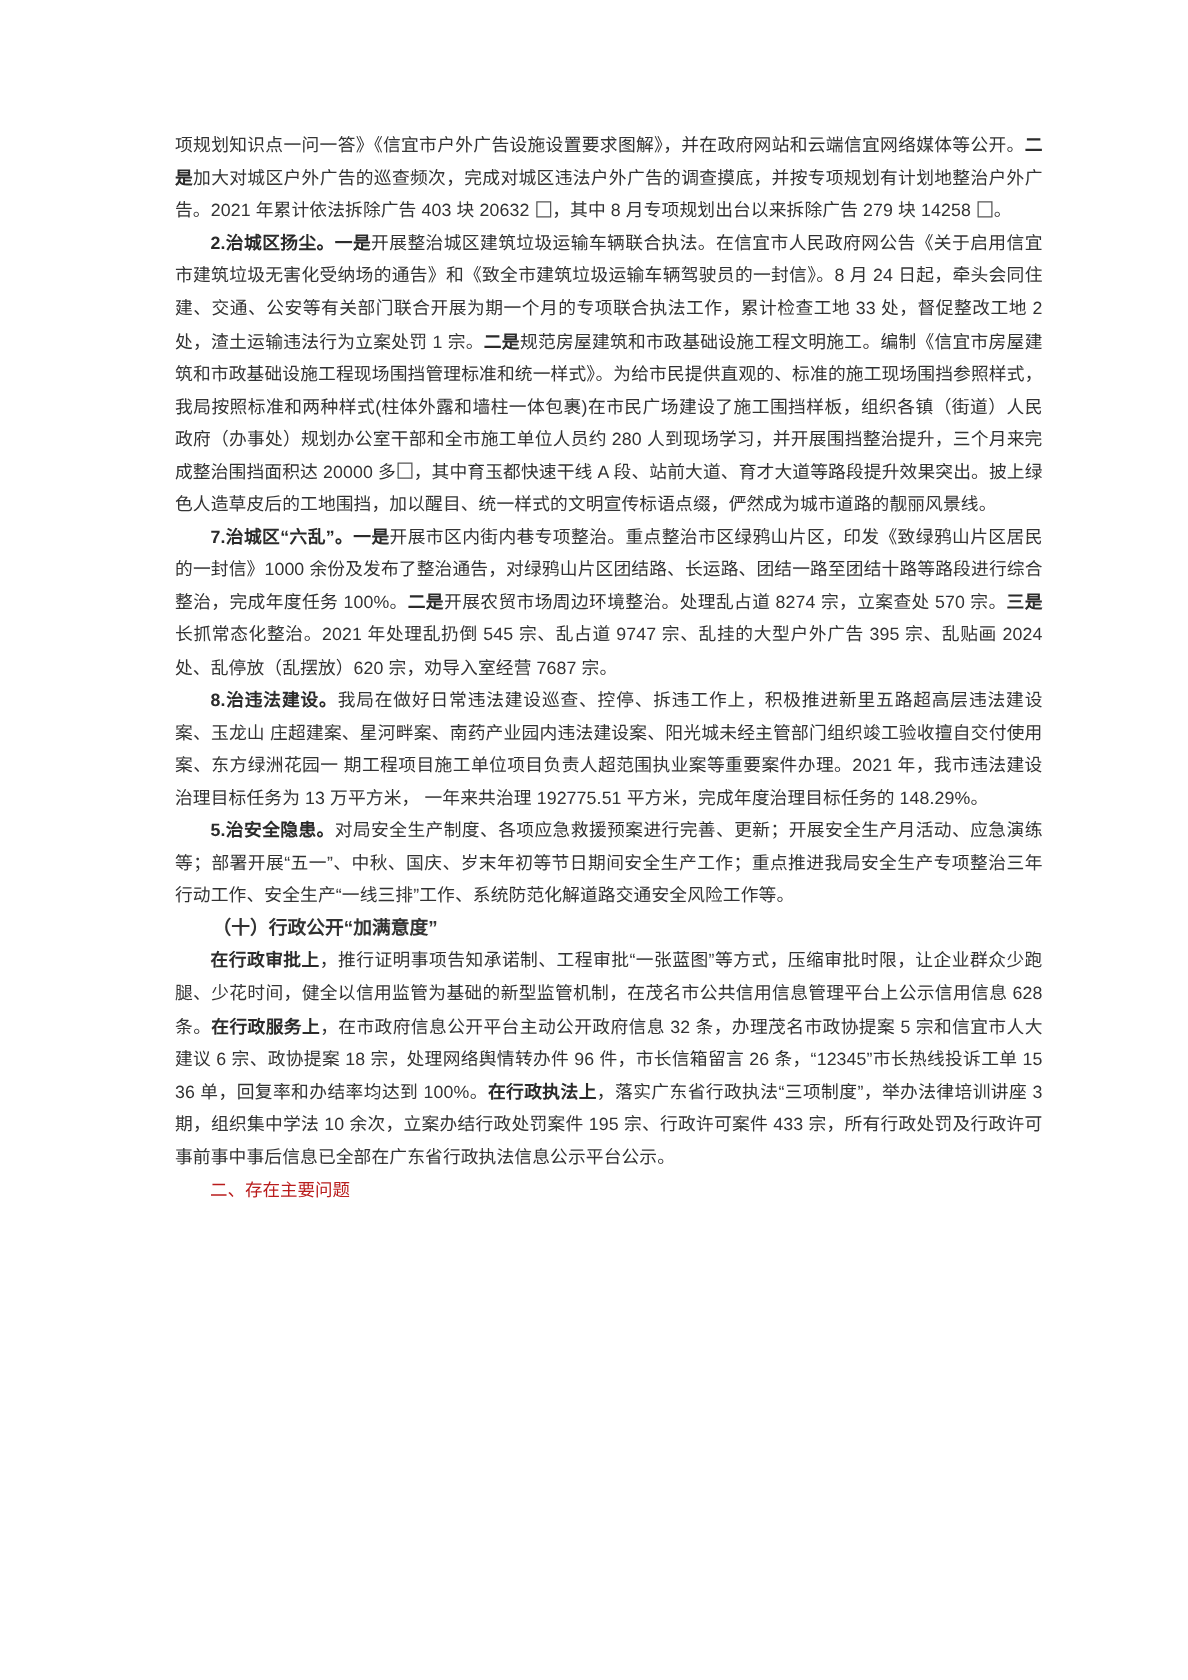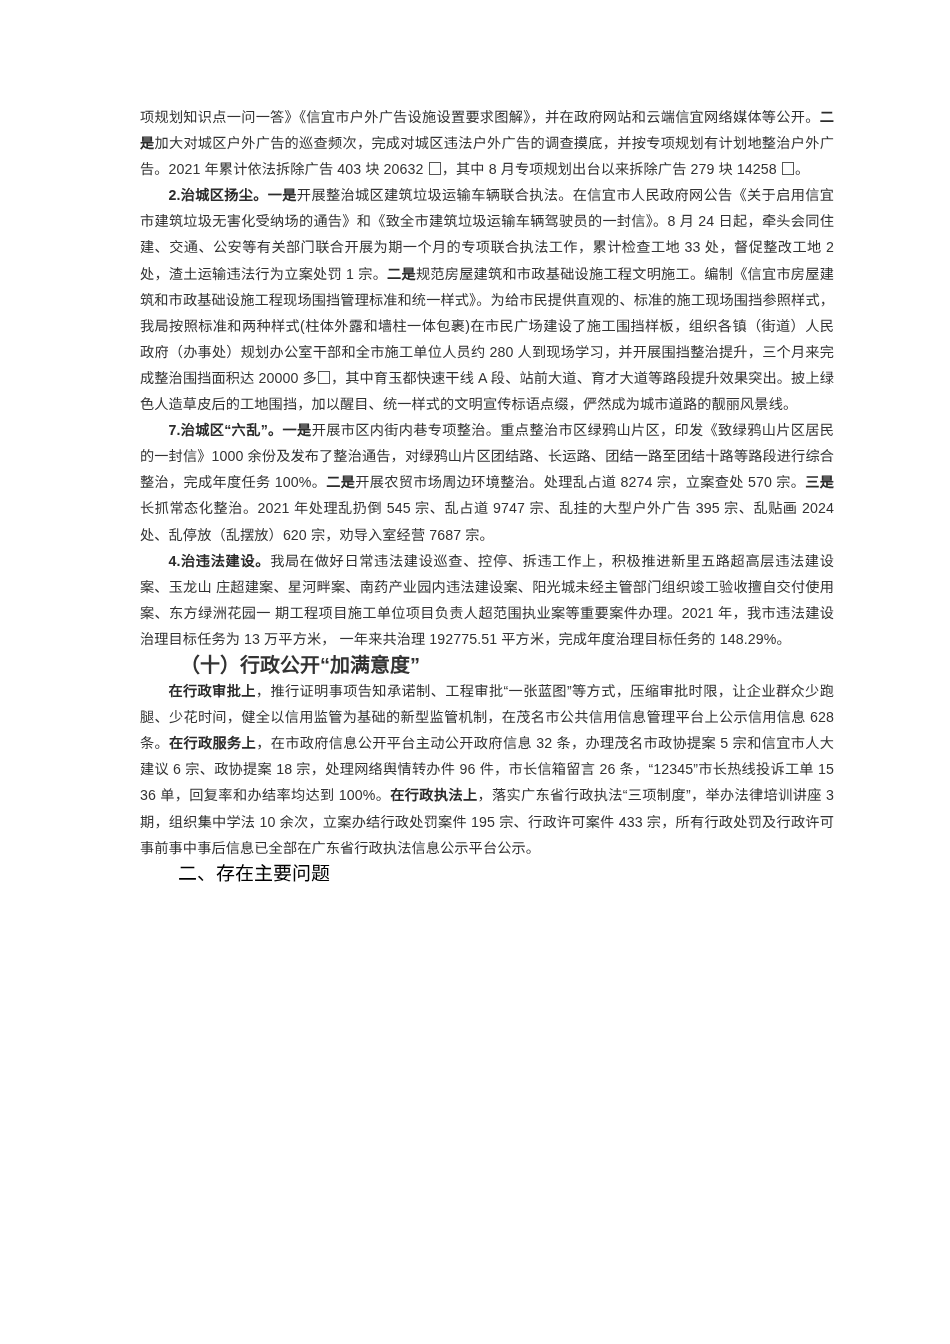--- a/index.html
+++ b/index.html
@@ -39,31 +39,31 @@
     letter-spacing: 0.1px;
   }
   p.indent {
     text-indent: 2em;
   }
   p.gap {
   }
   p.heading {
     text-indent: 2em;
     font-weight: bold;
-    font-size: 20px;
+    font-size: 15px;
     line-height: 26.1px;
     margin: 0;
     color: #333333;
   }
   p.tail {
     text-indent: 2em;
-    font-size: 19px;
+    font-size: 14px;
     line-height: 26.1px;
     margin: 0;
-    color: #000000;
+    color: #b91c1c;
   }
   b, strong, .b {
     font-weight: bold;
     color: #2b2b2b;
   }
   .tofu {
     display: inline-block;
     width: 0.86em;
     height: 0.92em;
     border: 1px solid #555;
@@ -77,22 +77,23 @@
 
 <div class="page">
   <div class="doc-body">
 
     <p class="para">项规划知识点一问一答》《信宜市户外广告设施设置要求图解》，并在政府网站和云端信宜网络媒体等公开。<b>二是</b>加大对城区户外广告的巡查频次，完成对城区违法户外广告的调查摸底，并按专项规划有计划地整治户外广告。2021 年累计依法拆除广告 403 块 20632 <span class="tofu"></span>，其中 8 月专项规划出台以来拆除广告 279 块 14258 <span class="tofu"></span>。</p>
 
     <p class="para indent gap"><b>2.治城区扬尘。一是</b>开展整治城区建筑垃圾运输车辆联合执法。在信宜市人民政府网公告《关于启用信宜市建筑垃圾无害化受纳场的通告》和《致全市建筑垃圾运输车辆驾驶员的一封信》。8 月 24 日起，牵头会同住建、交通、公安等有关部门联合开展为期一个月的专项联合执法工作，累计检查工地 33 处，督促整改工地 2 处，渣土运输违法行为立案处罚 1 宗。<b>二是</b>规范房屋建筑和市政基础设施工程文明施工。编制《信宜市房屋建筑和市政基础设施工程现场围挡管理标准和统一样式》。为给市民提供直观的、标准的施工现场围挡参照样式，我局按照标准和两种样式(柱体外露和墙柱一体包裹)在市民广场建设了施工围挡样板，组织各镇（街道）人民政府（办事处）规划办公室干部和全市施工单位人员约 280 人到现场学习，并开展围挡整治提升，三个月来完成整治围挡面积达 20000 多<span class="tofu"></span>，其中育玉都快速干线 A 段、站前大道、育才大道等路段提升效果突出。披上绿色人造草皮后的工地围挡，加以醒目、统一样式的文明宣传标语点缀，俨然成为城市道路的靓丽风景线。</p>
 
     <p class="para indent gap"><b>7.治城区“六乱”。一是</b>开展市区内街内巷专项整治。重点整治市区绿鸦山片区，印发《致绿鸦山片区居民的一封信》1000 余份及发布了整治通告，对绿鸦山片区团结路、长运路、团结一路至团结十路等路段进行综合整治，完成年度任务 100%。<b>二是</b>开展农贸市场周边环境整治。处理乱占道 8274 宗，立案查处 570 宗。<b>三是</b>长抓常态化整治。2021 年处理乱扔倒 545 宗、乱占道 9747 宗、乱挂的大型户外广告 395 宗、乱贴画 2024 处、乱停放（乱摆放）620 宗，劝导入室经营 7687 宗。</p>
 
-    <p class="para indent gap"><b>4.治违法建设。</b>我局在做好日常违法建设巡查、控停、拆违工作上，积极推进新里五路超高层违法建设案、玉龙山 庄超建案、星河畔案、南药产业园内违法建设案、阳光城未经主管部门组织竣工验收擅自交付使用案、东方绿洲花园一 期工程项目施工单位项目负责人超范围执业案等重要案件办理。2021 年，我市违法建设治理目标任务为 13 万平方米， 一年来共治理 192775.51 平方米，完成年度治理目标任务的 148.29%。</p>
+    <p class="para indent gap"><b>8.治违法建设。</b>我局在做好日常违法建设巡查、控停、拆违工作上，积极推进新里五路超高层违法建设案、玉龙山 庄超建案、星河畔案、南药产业园内违法建设案、阳光城未经主管部门组织竣工验收擅自交付使用案、东方绿洲花园一 期工程项目施工单位项目负责人超范围执业案等重要案件办理。2021 年，我市违法建设治理目标任务为 13 万平方米， 一年来共治理 192775.51 平方米，完成年度治理目标任务的 148.29%。</p>
 
+    <p class="para indent gap"><b>5.治安全隐患。</b>对局安全生产制度、各项应急救援预案进行完善、更新；开展安全生产月活动、应急演练等；部署开展“五一”、中秋、国庆、岁末年初等节日期间安全生产工作；重点推进我局安全生产专项整治三年行动工作、安全生产“一线三排”工作、系统防范化解道路交通安全风险工作等。</p>
 
     <p class="heading gap">（十）行政公开“加满意度”</p>
 
     <p class="para indent gap"><b>在行政审批上</b>，推行证明事项告知承诺制、工程审批“一张蓝图”等方式，压缩审批时限，让企业群众少跑腿、少花时间，健全以信用监管为基础的新型监管机制，在茂名市公共信用信息管理平台上公示信用信息 628 条。<b>在行政服务上</b>，在市政府信息公开平台主动公开政府信息 32 条，办理茂名市政协提案 5 宗和信宜市人大建议 6 宗、政协提案 18 宗，处理网络舆情转办件 96 件，市长信箱留言 26 条，“12345”市长热线投诉工单 1536 单，回复率和办结率均达到 100%。<b>在行政执法上</b>，落实广东省行政执法“三项制度”，举办法律培训讲座 3 期，组织集中学法 10 余次，立案办结行政处罚案件 195 宗、行政许可案件 433 宗，所有行政处罚及行政许可事前事中事后信息已全部在广东省行政执法信息公示平台公示。</p>
 
     <p class="tail gap">二、存在主要问题</p>
 
   </div>
 </div>
 

